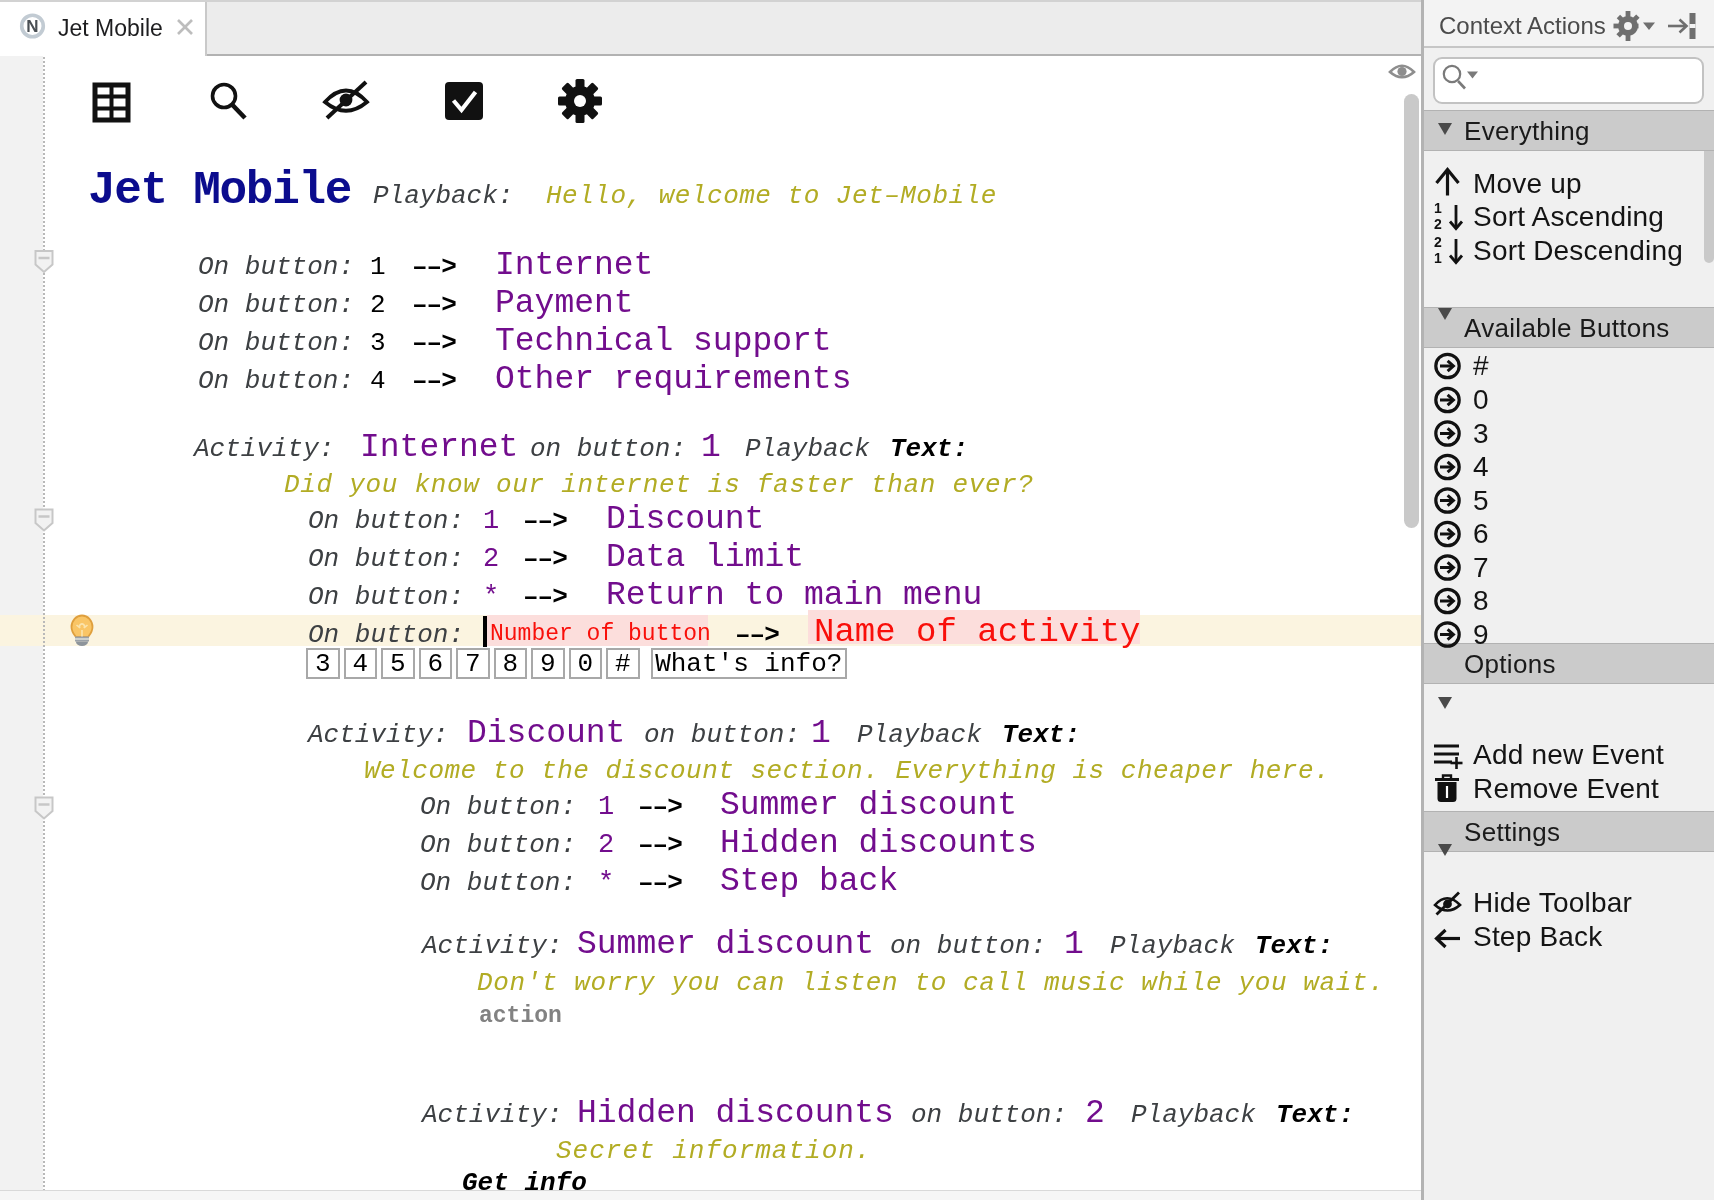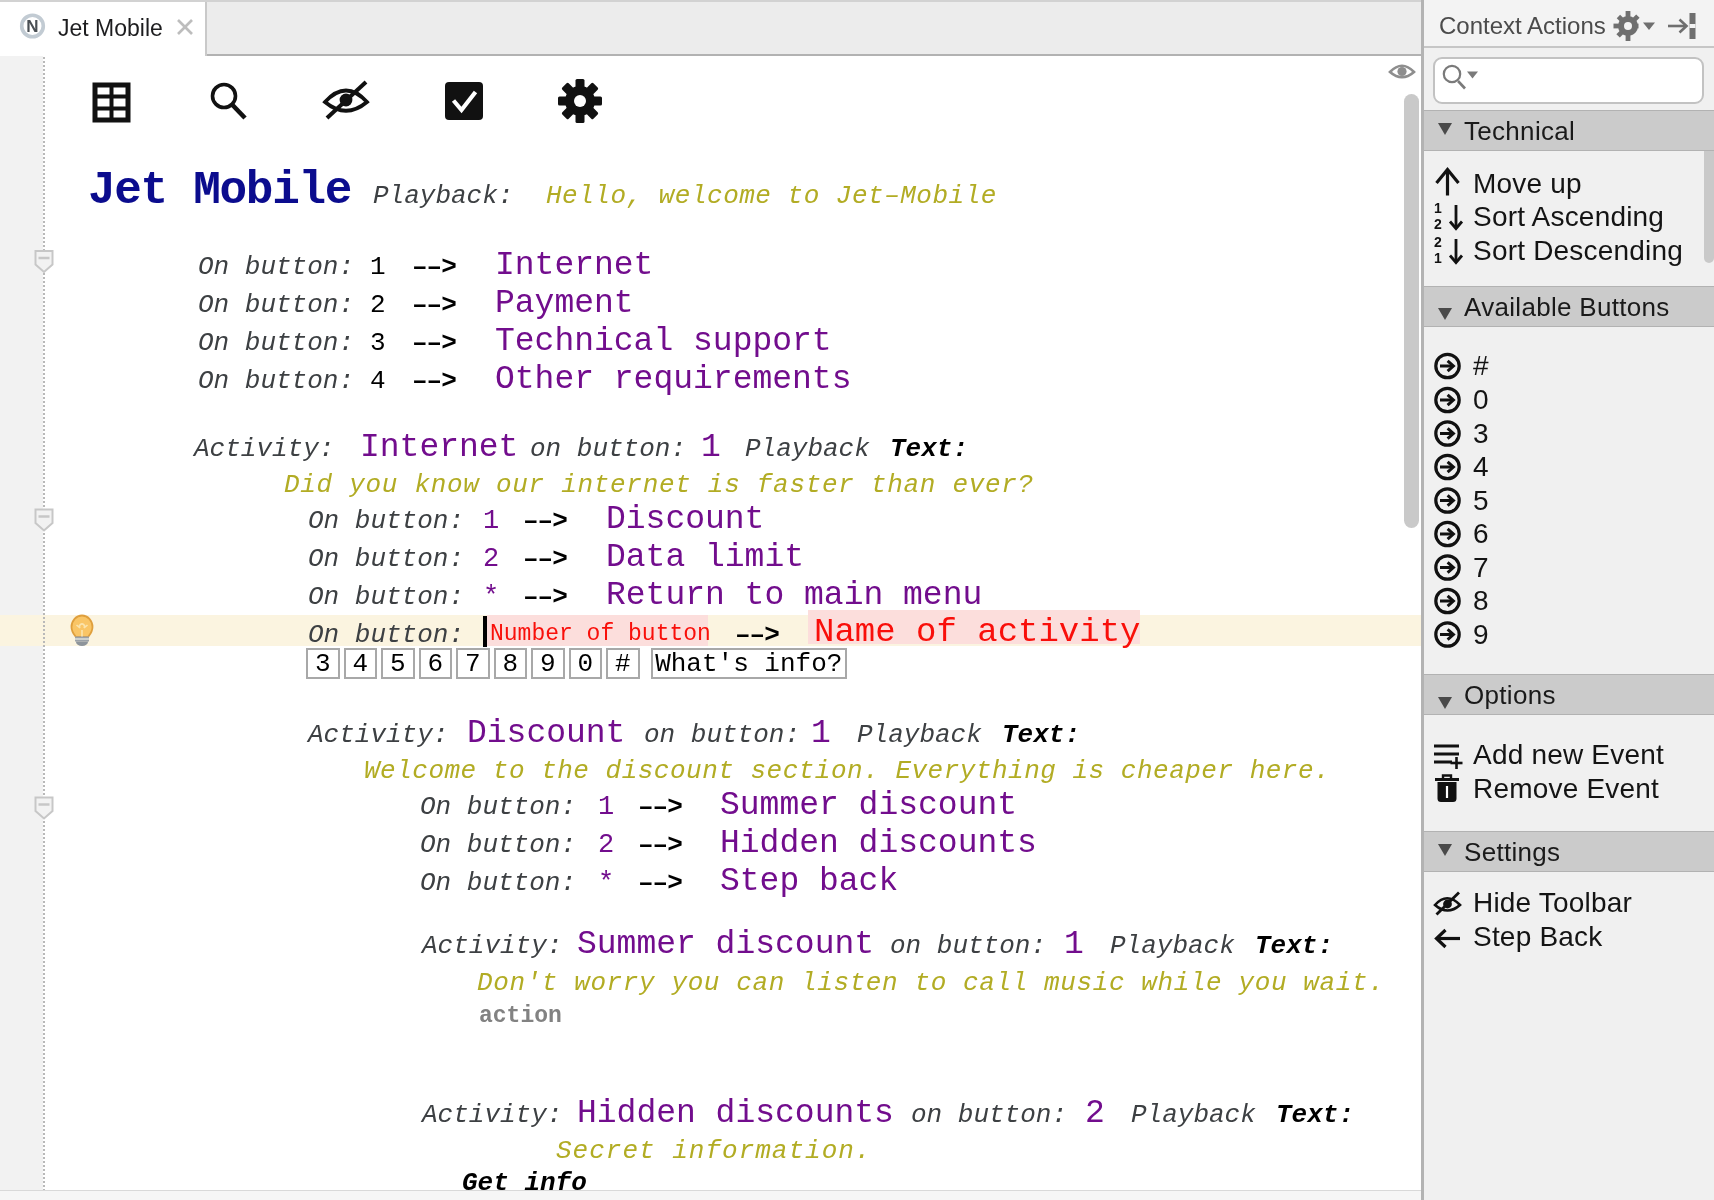--- a/index.html
+++ b/index.html
@@ -198,24 +198,24 @@
 <div class="cbox" style="left:650.5px;top:648px;width:196.5px"><span>What's info?</span></div>
 
   <div style="position:absolute;left:0;top:1190px;width:1714px;height:10px;background:#f6f6f6;border-top:1.5px solid #d9d9d9"></div>
 
   <div style="position:absolute;left:1421px;top:0;width:3px;height:1200px;background:#b3b3b3"></div>
   <div style="position:absolute;left:1424px;top:0;width:290px;height:1200px;background:#f0f0f0"></div>
   <div style="position:absolute;left:1424px;top:0;width:290px;height:48px;background:#f3f3f3;border-bottom:2px solid #c6c6c6"></div>
   <span style="position:absolute;left:1439px;top:34px;line-height:0;transform:translateY(-0.34em);font-size:24px;color:#4b4b4b">Context Actions</span>
   <div style="position:absolute;left:1433px;top:57px;width:271px;height:47px;background:#fff;border:2px solid #c2c2c2;border-radius:9px"></div>
   <div style="position:absolute;left:1704px;top:113px;width:10px;height:150px;background:#c9c9c9;border-radius:5px"></div>
-  <div class="band" style="top:110px">Technical</div>
-<div class="band" style="top:286px">Available Buttons</div>
-<div class="band" style="top:674px">Options</div>
-<div class="band" style="top:831px">Settings</div>
+  <div class="band" style="top:110px">Everything</div>
+<div class="band" style="top:307px">Available Buttons</div>
+<div class="band" style="top:643px">Options</div>
+<div class="band" style="top:811px">Settings</div>
 
   <span class="pitem" style="top:194px">Move up</span>
     <span class="pitem" style="top:227px">Sort Ascending</span>
     <span class="pitem" style="top:261px">Sort Descending</span>
     <span class="pitem" style="top:376px">#</span>
     <span class="pitem" style="top:410px">0</span>
     <span class="pitem" style="top:443.5px">3</span>
     <span class="pitem" style="top:477px">4</span>
     <span class="pitem" style="top:510.5px">5</span>
     <span class="pitem" style="top:544px">6</span>

